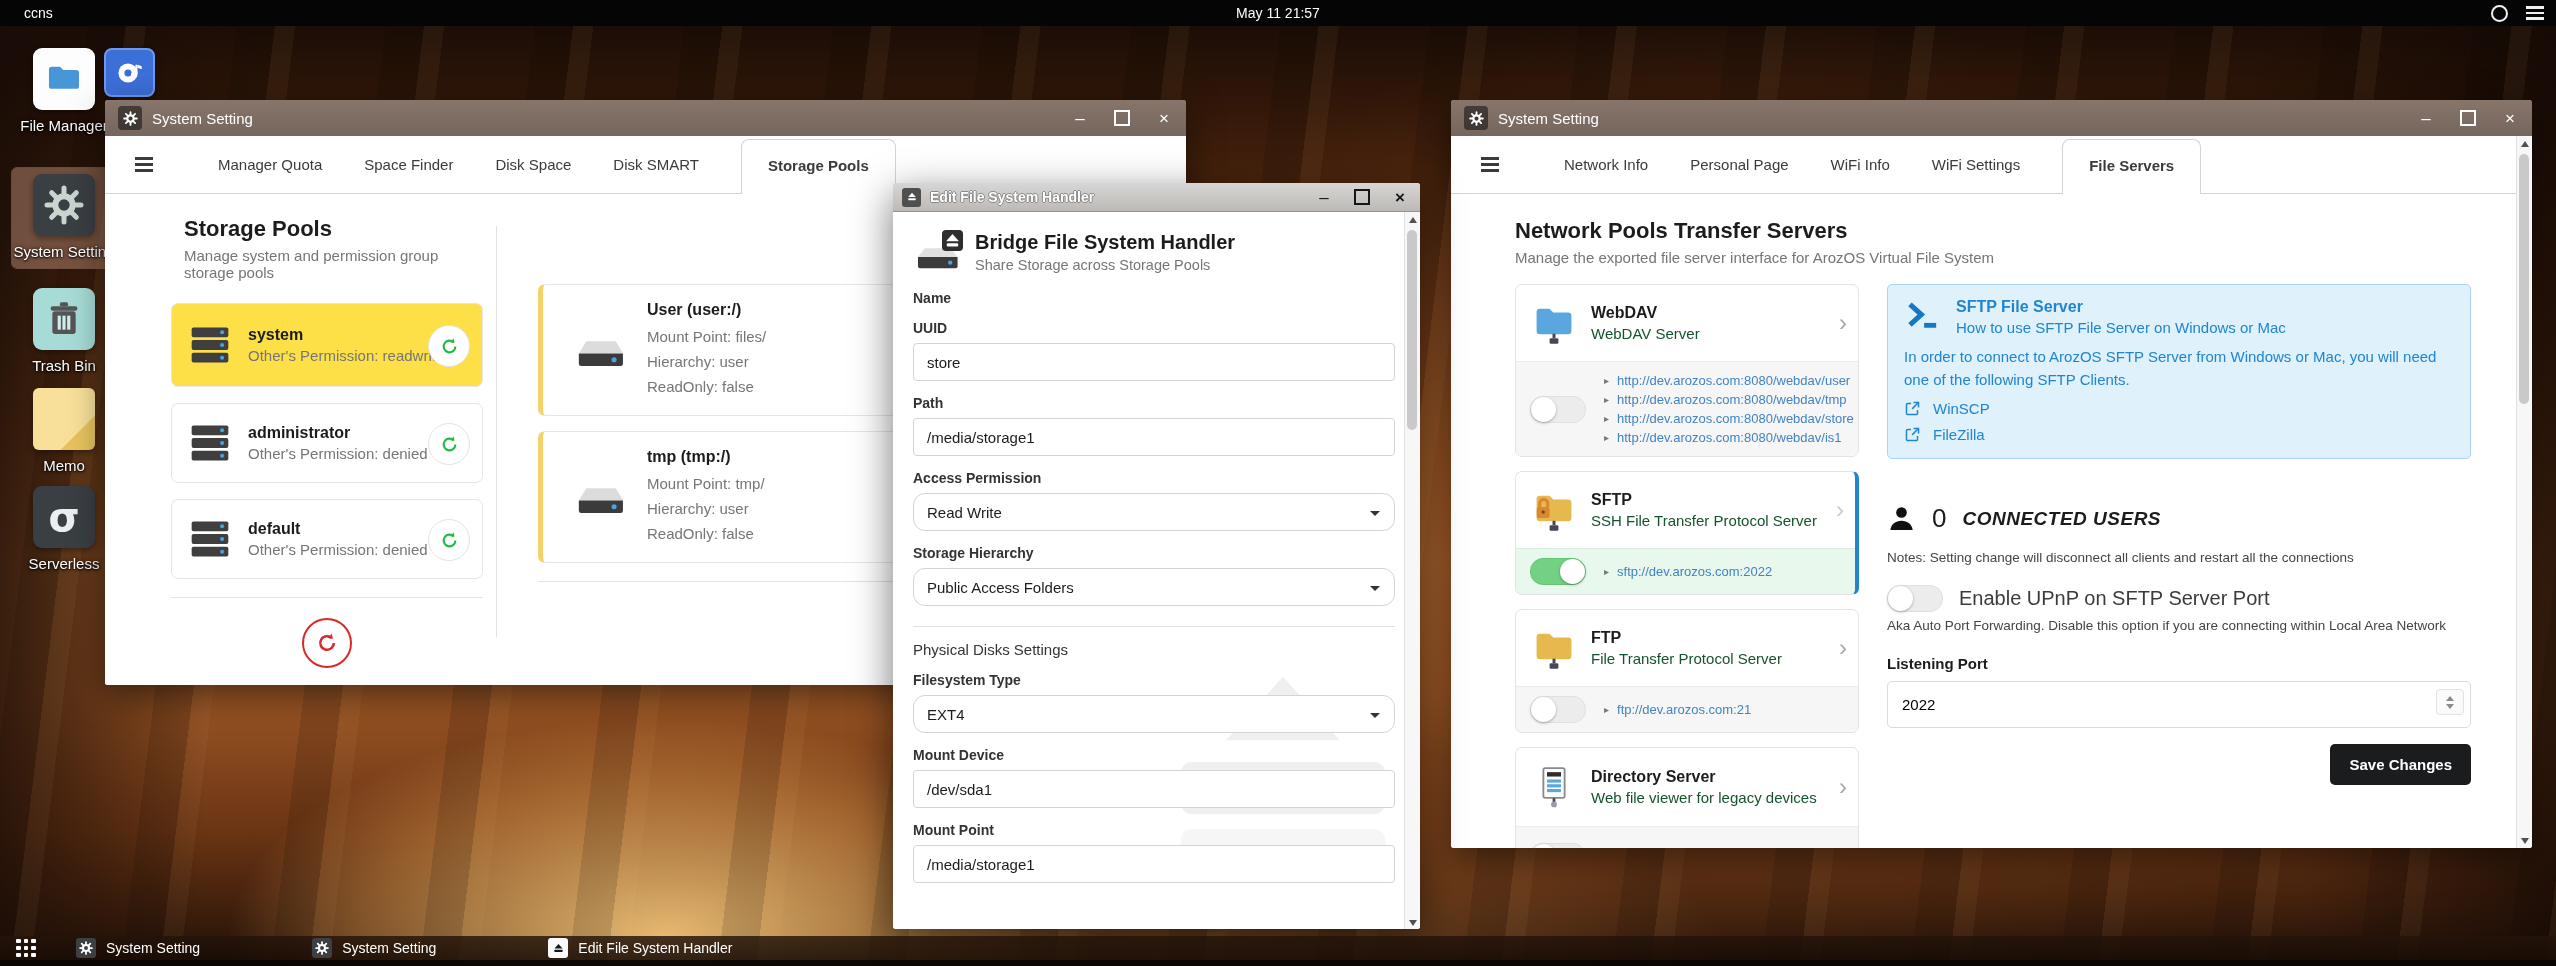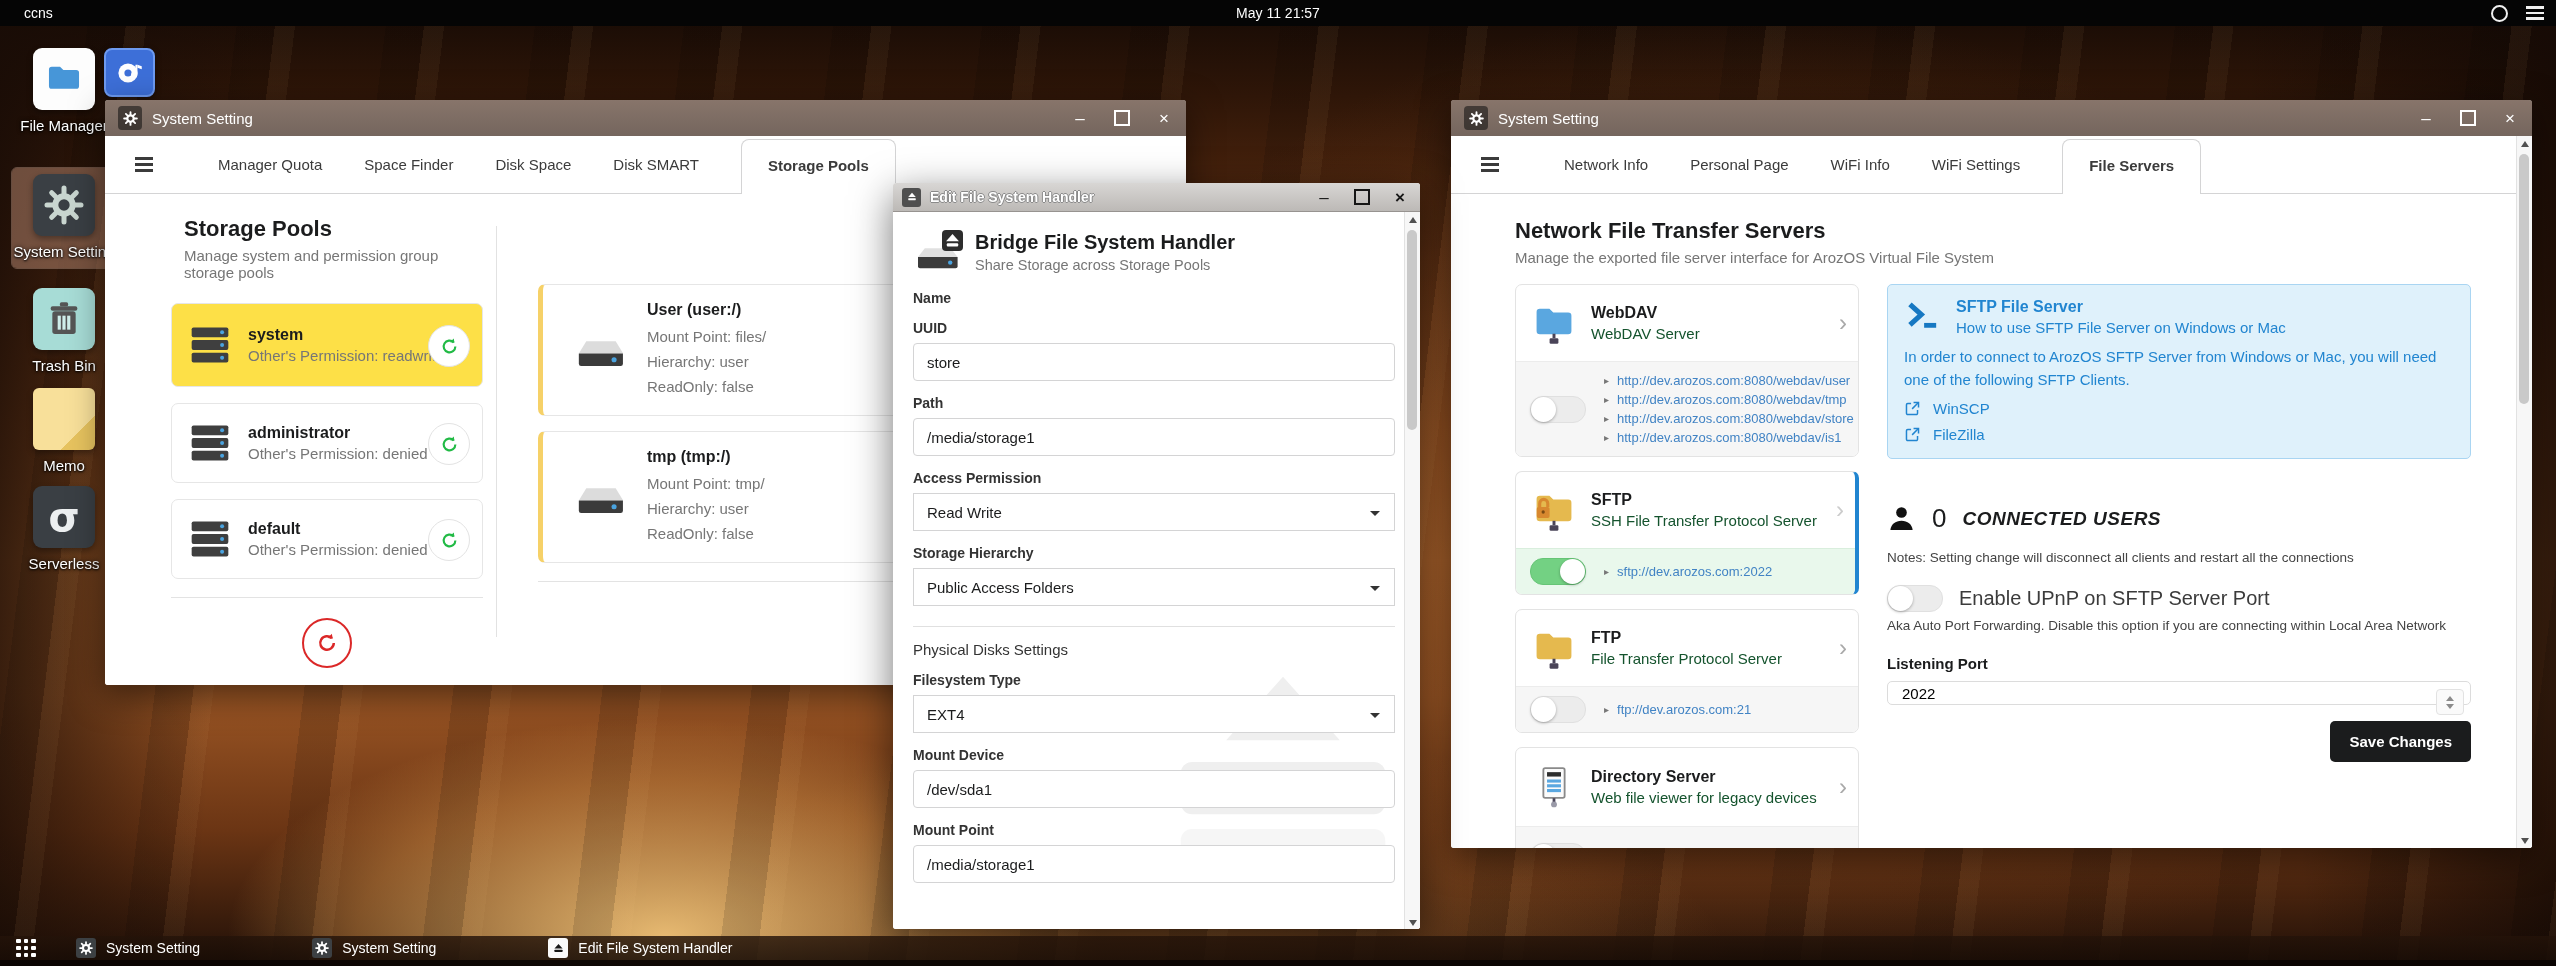--- a/index.html
+++ b/index.html
@@ -101,21 +101,21 @@
   .dlg-ctrls .wc-max{border-color:#161616;}
   .dlg-body{position:relative;height:718px;background:#fff;overflow:hidden;}
   .dlg-watermark{position:absolute;right:-8px;bottom:26px;color:#efefef;z-index:0;}
   .dlg-content{position:relative;z-index:1;padding:16px 25px 0 20px;}
   .dlg-head{display:flex;align-items:center;gap:6px;margin-bottom:4px;}
   .dlg-h1{font-size:20px;font-weight:bold;}
   .dlg-h2{font-size:14.5px;color:#767676;margin-top:3px;}
   .f-label{font-size:14px;font-weight:bold;color:#333;margin:14px 0 7px;}
   .f-input{width:100%;height:38px;box-sizing:border-box;border:1px solid #d4d4d5;border-radius:4px;
     padding:0 13px;font-size:15px;color:#1b1c1d;font-family:"Liberation Sans",sans-serif;background:#fff;position:relative;z-index:1;}
-  .f-select{width:100%;height:38px;box-sizing:border-box;border:1px solid #d4d4d5;border-radius:0;
+  .f-select{width:100%;height:38px;box-sizing:border-box;border:1px solid #d4d4d5;border-radius:12px;
     display:flex;align-items:center;padding:0 13px;font-size:15px;position:relative;background:#fff;}
   .f-select::after{content:"";position:absolute;right:14px;top:17px;border:5px solid transparent;border-top-color:#333;}
   .dlg-hr{border:none;border-top:1px solid #e0e0e0;margin:20px 0 14px;}
   .section-t{font-size:15px;color:#333;margin-bottom:2px;}
 
   
   .scroll{position:absolute;right:0;width:15px;background:#f7f7f7;border-left:1px solid #e2e2e2;z-index:6;}
   .s-arrow{position:absolute;left:0;width:15px;height:15px;display:flex;align-items:center;justify-content:center;}
   .tri-up{border:4.5px solid transparent;border-bottom:6px solid #505050;margin-top:-4px;}
   .tri-dn{border:4.5px solid transparent;border-top:6px solid #505050;margin-bottom:-4px;}
@@ -153,21 +153,21 @@
   .ib-client{display:flex;align-items:center;gap:12px;margin-top:9px;font-size:15px;}
   .cu-row{display:flex;align-items:center;gap:16px;margin-top:44px;color:#1b1c1d;}
   .cu-count{font-size:26px;}
   .cu-label{font-size:19px;font-weight:bold;letter-spacing:.5px;font-style:italic;}
   .cu-note{font-size:13.5px;color:#444;margin-top:16px;}
   .upnp-row{display:flex;align-items:center;gap:16px;margin-top:20px;}
   .upnp-label{font-size:20px;color:#3b3b3b;}
   .upnp-desc{font-size:13.5px;color:#444;margin-top:6px;}
   .port-label{font-size:15px;font-weight:bold;margin-top:22px;}
   .port-wrap{position:relative;margin-top:9px;}
-  .port-input{width:100%;height:24px;box-sizing:border-box;border:1px solid #dcdcdc;border-radius:5px;
+  .port-input{width:100%;height:47px;box-sizing:border-box;border:1px solid #dcdcdc;border-radius:5px;
     padding:0 44px 0 14px;font-size:15px;font-family:"Liberation Sans",sans-serif;}
   .spinner{position:absolute;right:7px;top:8px;width:26px;height:24px;background:#fafafa;border:1px solid #e2e2e2;border-radius:4px;
     display:flex;flex-direction:column;align-items:center;justify-content:center;gap:3px;}
   .sp-up{border:4px solid transparent;border-bottom:5px solid #8b8b8b;}
   .sp-dn{border:4px solid transparent;border-top:5px solid #8b8b8b;}
   .save-btn{display:block;margin:16px 0 0 auto;background:#1b1c1d;color:#fff;border:none;border-radius:5px;
     padding:12px 19px;font-size:15px;font-weight:bold;font-family:"Liberation Sans",sans-serif;}
 
   
   .taskbar{position:absolute;left:0;bottom:0;width:100%;height:30px;z-index:40;
@@ -457,21 +457,21 @@
     <div class="tabbar">
       <span class="hamb"></span>
       <span class="tab">Network Info</span>
       <span class="tab">Personal Page</span>
       <span class="tab">WiFi Info</span>
       <span class="tab">WiFi Settings</span>
       <span class="tab active">File Servers</span>
     </div>
 
     <div class="net-content">
-      <div class="page-h" style="margin-left:0">Network File Transfer Servers</div>
+      <div class="page-h" style="margin-left:0">Network Pools Transfer Servers</div>
       <div class="page-sub" style="margin-left:0">Manage the exported file server interface for ArozOS Virtual File System</div>
 
       <div class="net-cols">
         <div class="srv-col">
 
           <div class="srv-card">
             <div class="srv-head">
               <svg width="44" height="46" viewBox="0 0 24 25">
                   <use href="#sy-folder" fill="#5aa7e0"></use>
                   <use href="#sy-stem"></use>

